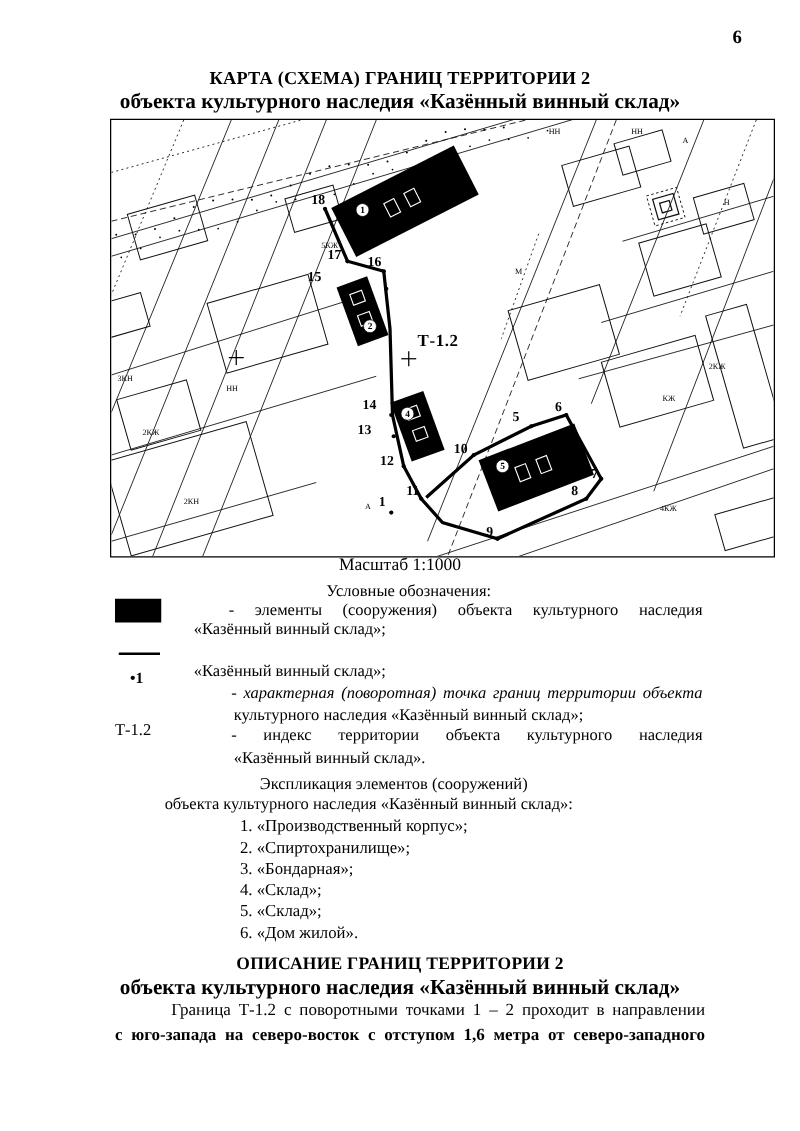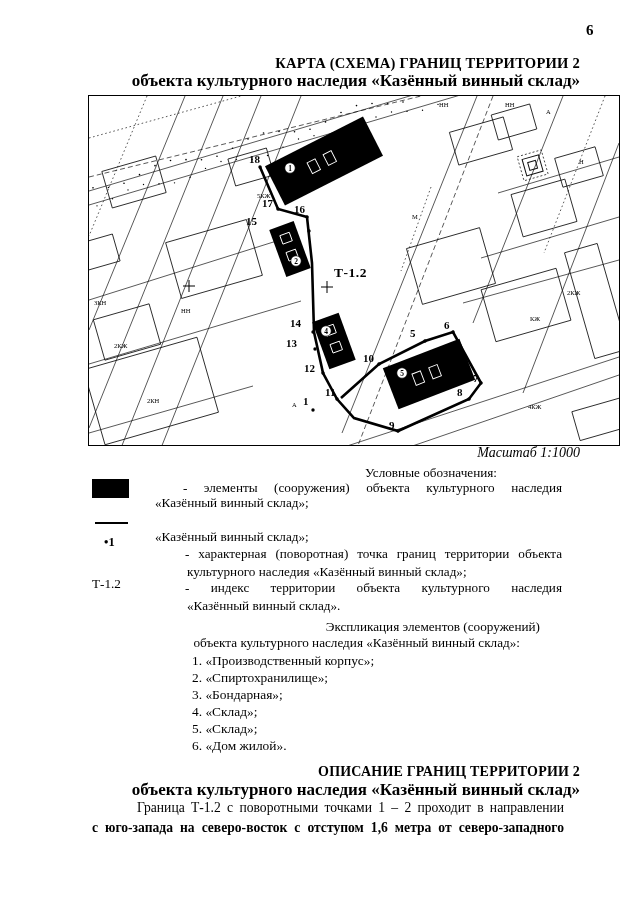--- a/index.html
+++ b/index.html
@@ -1,19 +1,19 @@
 <!DOCTYPE html>
 <html><head>
 <meta charset="utf-8">
 <style>
   html,body{margin:0;padding:0;background:#888;}
   .page{position:relative;width:640px;height:905px;background:#fff;overflow:hidden;
         font-family:"Liberation Serif","DejaVu Serif",serif;color:#000;}
   .abs{position:absolute;}
-  .ctr{text-align:right;}
+  .ctr{text-align:center;}
   .bold{font-weight:bold;}
   .jl{text-align:justify;text-align-last:justify;}
   .t13{font-size:13.2px;line-height:14px;white-space:nowrap;}
   .jl.t13{white-space:normal;}
   .pagenum{font-size:15px;font-weight:bold;}
   .title1{font-size:14.6px;font-weight:bold;letter-spacing:.2px;}
   .title2{font-size:17px;font-weight:bold;}
   .mapframe{border:1.2px solid #000;}
   .swatch{background:#000;}
   .lineSym{background:#000;height:2px;}
@@ -225,33 +225,33 @@
           <text x="302" y="404" font-size="11" font-weight="bold" fill="#000">1</text>
         </g>
         <line x1="182" y1="285" x2="194" y2="285" stroke="#000" stroke-width="1"></line>
         <line x1="188" y1="279" x2="188" y2="291" stroke="#000" stroke-width="1"></line>
         <line x1="320" y1="286" x2="332" y2="286" stroke="#000" stroke-width="1"></line>
         <line x1="326" y1="280" x2="326" y2="292" stroke="#000" stroke-width="1"></line>
         <text x="333" y="276" font-size="13.5" font-weight="bold" letter-spacing="0.5" fill="#000">Т-1.2</text>
       </g>
     </svg>
 
-  <div class="abs ctr t13" style="left:60px;top:446px;width:520px;font-size:14px;font-style:italic;">Масштаб 1:1000</div>
+  <div class="abs ctr t13" style="left:60px;top:446px;width:520px;font-size:14px;">Масштаб 1:1000</div>
 
   <div class="abs ctr t13" style="left:157px;top:466px;width:340px;">Условные обозначения:</div>
 
   <div class="abs swatch" style="left:92px;top:479px;width:37px;height:19px;"></div>
   <div class="abs lineSym" style="left:95px;top:522px;width:33px;"></div>
   <div class="abs t13 bold" style="left:104px;top:535px;font-size:12.5px;">•1</div>
   <div class="abs t13" style="left:92px;top:577px;">Т-1.2</div>
 
   <div class="abs jl t13" style="left:155px;top:481px;width:407px;padding-left:28px;box-sizing:border-box;">- элементы (сооружения) объекта культурного наследия</div>
   <div class="abs t13" style="left:155px;top:496px;">«Казённый винный склад»;</div>
   <div class="abs t13" style="left:155px;top:530px;">«Казённый винный склад»;</div>
-  <div class="abs jl t13" style="left:185px;top:547px;width:377px;">- характерная (поворотная) точка границ территории объекта</div>
+  <div class="abs jl t13" style="left:185px;top:547px;width:377px;font-style:italic;">- характерная (поворотная) точка границ территории объекта</div>
   <div class="abs jl t13" style="left:185px;top:581px;width:377px;">- индекс территории объекта культурного наследия</div>
   <div class="abs t13" style="left:187px;top:565px;">культурного наследия «Казённый винный склад»;</div>
   <div class="abs t13" style="left:187px;top:599px;">«Казённый винный склад».</div>
 
   <div class="abs ctr t13" style="left:90px;top:620px;width:450px;">Экспликация элементов (сооружений)</div>
   <div class="abs ctr t13" style="left:70px;top:636px;width:450px;">объекта культурного наследия «Казённый винный склад»:</div>
   <div class="abs listitem" style="left:192px;top:653px;">1. «Производственный корпус»;</div>
   <div class="abs listitem" style="left:192px;top:670px;">2. «Спиртохранилище»;</div>
   <div class="abs listitem" style="left:192px;top:687px;font-family:Liberation Serif, serif;">3. «Бондарная»;</div>
   <div class="abs listitem" style="left:192px;top:704px;">4. «Склад»;</div>

